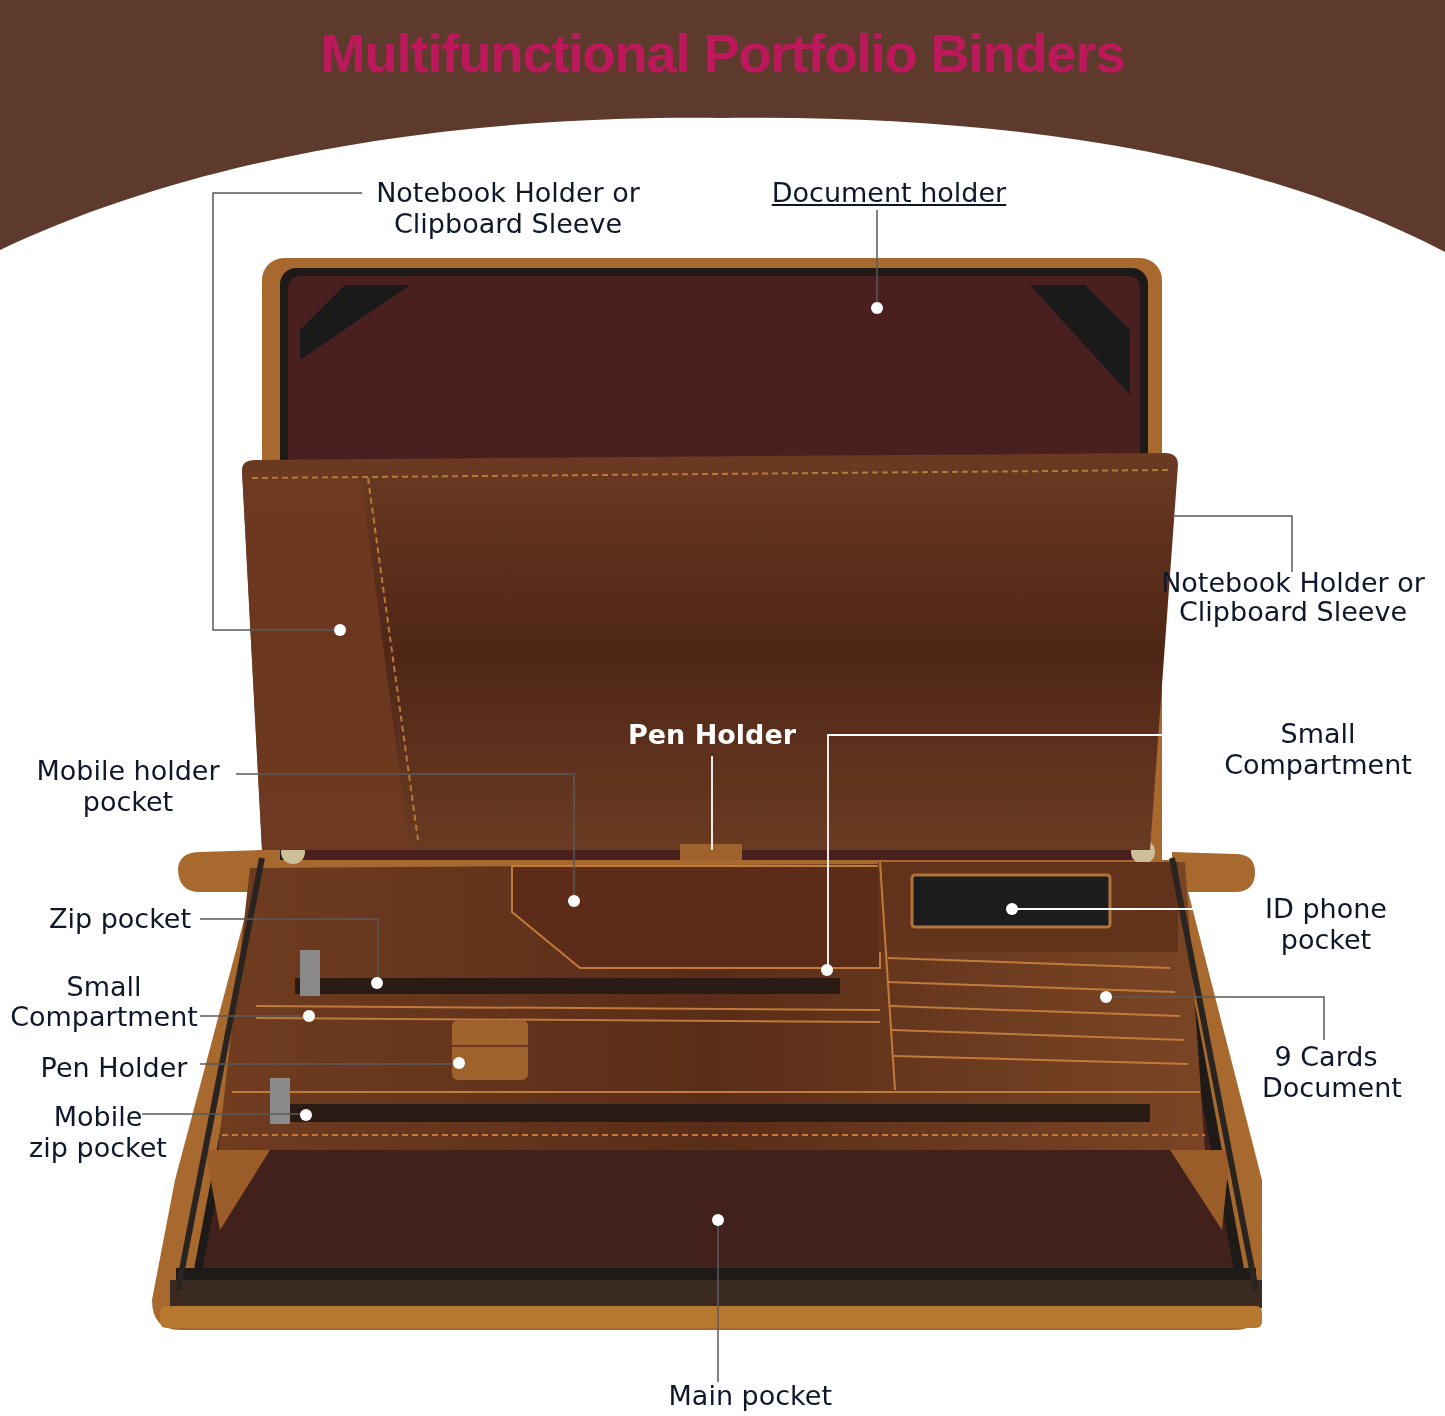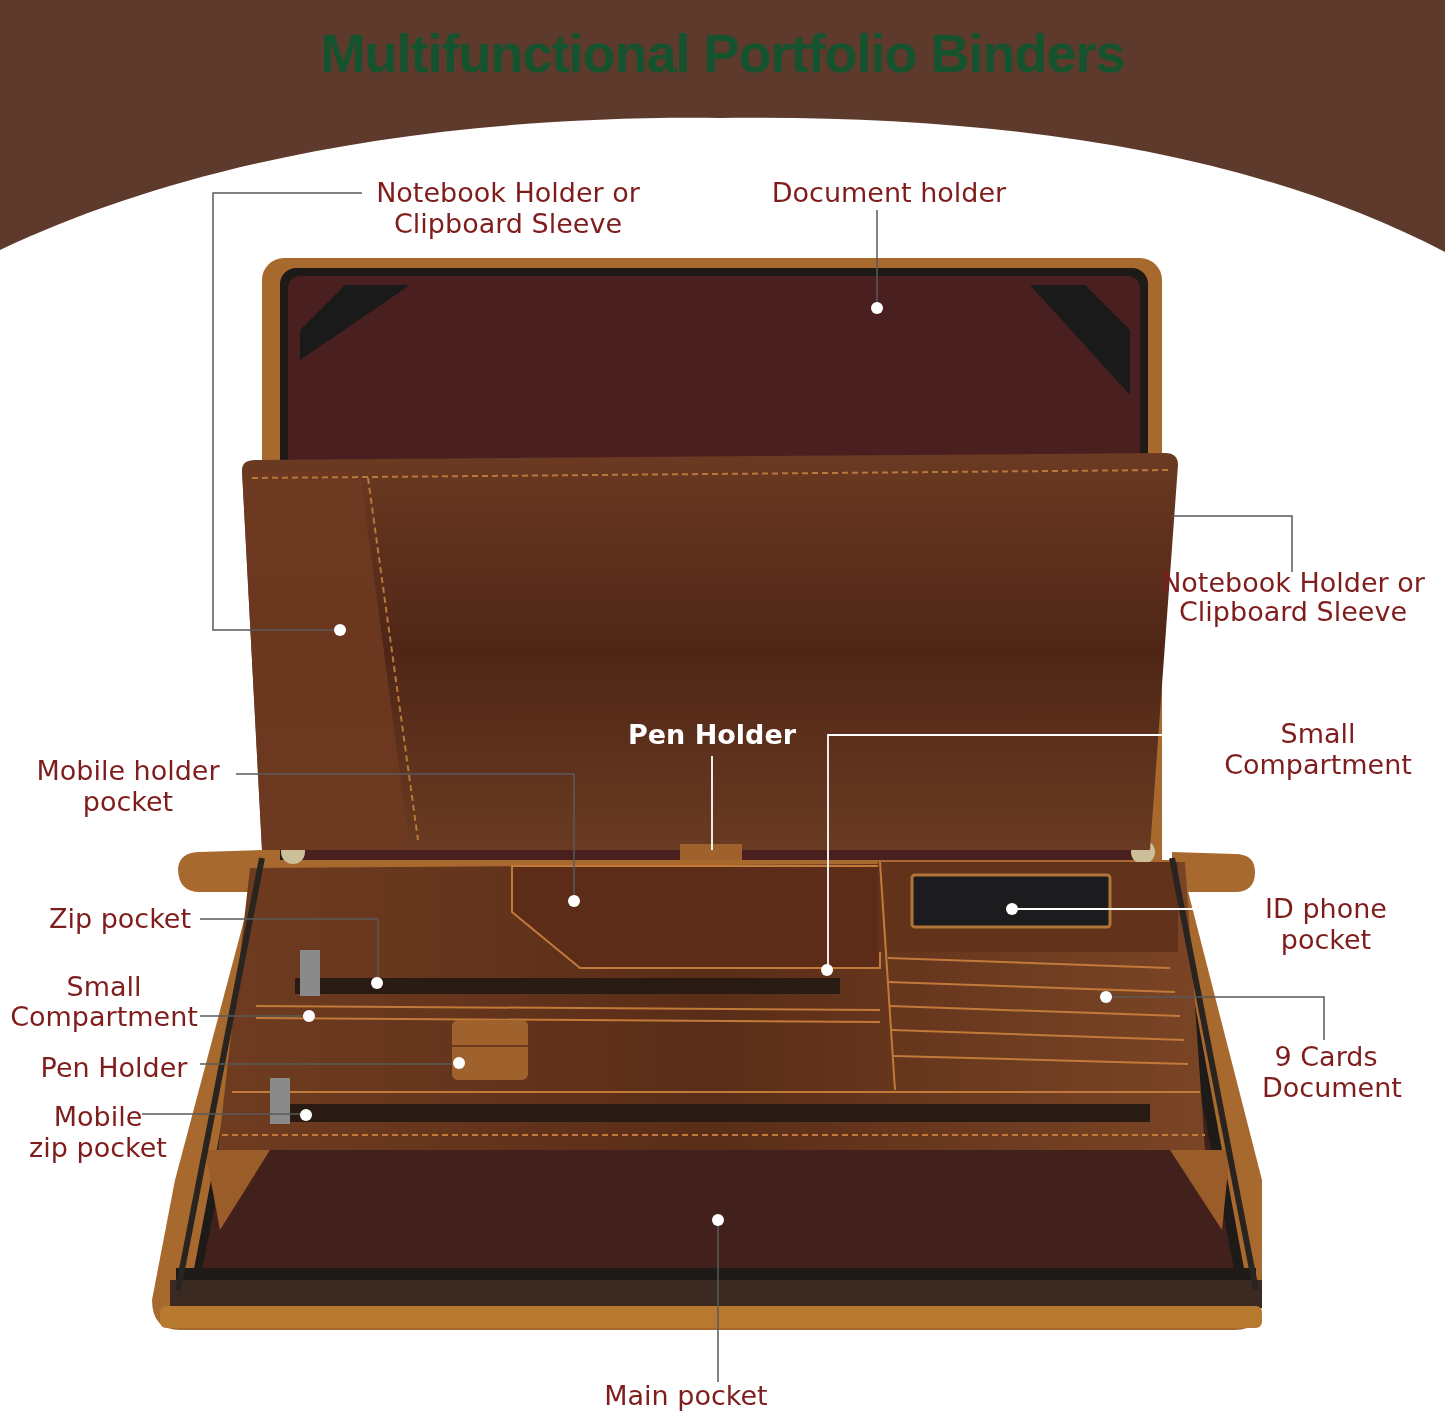--- a/index.html
+++ b/index.html
@@ -1,20 +1,20 @@
 <!DOCTYPE html>
 <html><head>
 <meta charset="utf-8">
 <style>
   html, body { margin:0; padding:0; }
   body { width:1445px; height:1416px; position:relative; overflow:hidden; background:#ffffff; font-family:"DejaVu Sans","Liberation Sans",sans-serif; }
   .header-bg { position:absolute; left:0; top:0; width:1445px; height:260px; }
-  .title { position:absolute; left:0; top:22px; width:1445px; text-align:center; color:#14532d; font-family:"Liberation Sans",sans-serif; font-weight:bold; font-size:54px; letter-spacing:-1px; }
+  .title { position:absolute; left:0; top:22px; width:1445px; text-align:center; color:#be185d; font-family:"Liberation Sans",sans-serif; font-weight:bold; font-size:54px; letter-spacing:-1px; }
   .product { position:absolute; left:0; top:0; width:1445px; height:1416px; }
-  .label { position:absolute; color:#7f1d1d; font-size:27px; line-height:31px; text-align:center; white-space:nowrap; }
+  .label { position:absolute; color:#0f172a; font-size:27px; line-height:31px; text-align:center; white-space:nowrap; }
   .label.light { color:#ffffff; font-weight:bold; }
   .lines { position:absolute; left:0; top:0; width:1445px; height:1416px; pointer-events:none; }
 </style>
 </head>
 <body>
 
 <svg class="header-bg" viewBox="0 0 1445 260" width="1445" height="260">
   <path d="M0,0 H1445 V252 C1250,150 1000,115 720,118 C440,115 190,160 0,250 Z" fill="#5e3a2c"></path>
 </svg>
 <div class="title">Multifunctional Portfolio Binders</div>
@@ -152,21 +152,21 @@
     <circle cx="459" cy="1063" r="6"></circle>
     <circle cx="306" cy="1115" r="6"></circle>
     <circle cx="718" cy="1220" r="6"></circle>
   </g>
 </svg>
 
 <div class="label" style="left:360px;top:177px;width:296px;">
   <div>Notebook Holder or</div>
   <div>Clipboard Sleeve</div>
 </div>
-<div class="label" style="left:760px;top:177px;width:258px;">
+<div class="label" style="left:760px;top:177px;width:258px;text-decoration:underline;">
   <div>Document holder</div>
 </div>
 <div class="label" style="left:1160px;top:568px;width:266px;line-height:29px;">
   <div>Notebook Holder or</div>
   <div>Clipboard Sleeve</div>
 </div>
 <div class="label light" style="left:622px;top:719px;width:180px;">
   <div>Pen Holder</div>
 </div>
 <div class="label" style="left:1218px;top:718px;width:200px;">
@@ -192,15 +192,15 @@
   <div>9 Cards</div>
   <div>Document</div>
 </div>
 <div class="label" style="left:32px;top:1052px;width:164px;">
   <div>Pen Holder</div>
 </div>
 <div class="label" style="left:20px;top:1101px;width:156px;">
   <div>Mobile</div>
   <div>zip pocket</div>
 </div>
-<div class="label" style="left:588px;top:1380px;width:196px;">
+<div class="label" style="left:636px;top:1380px;width:196px;text-align:right;">
   <div>Main pocket</div>
 </div>
 
 </body></html>

